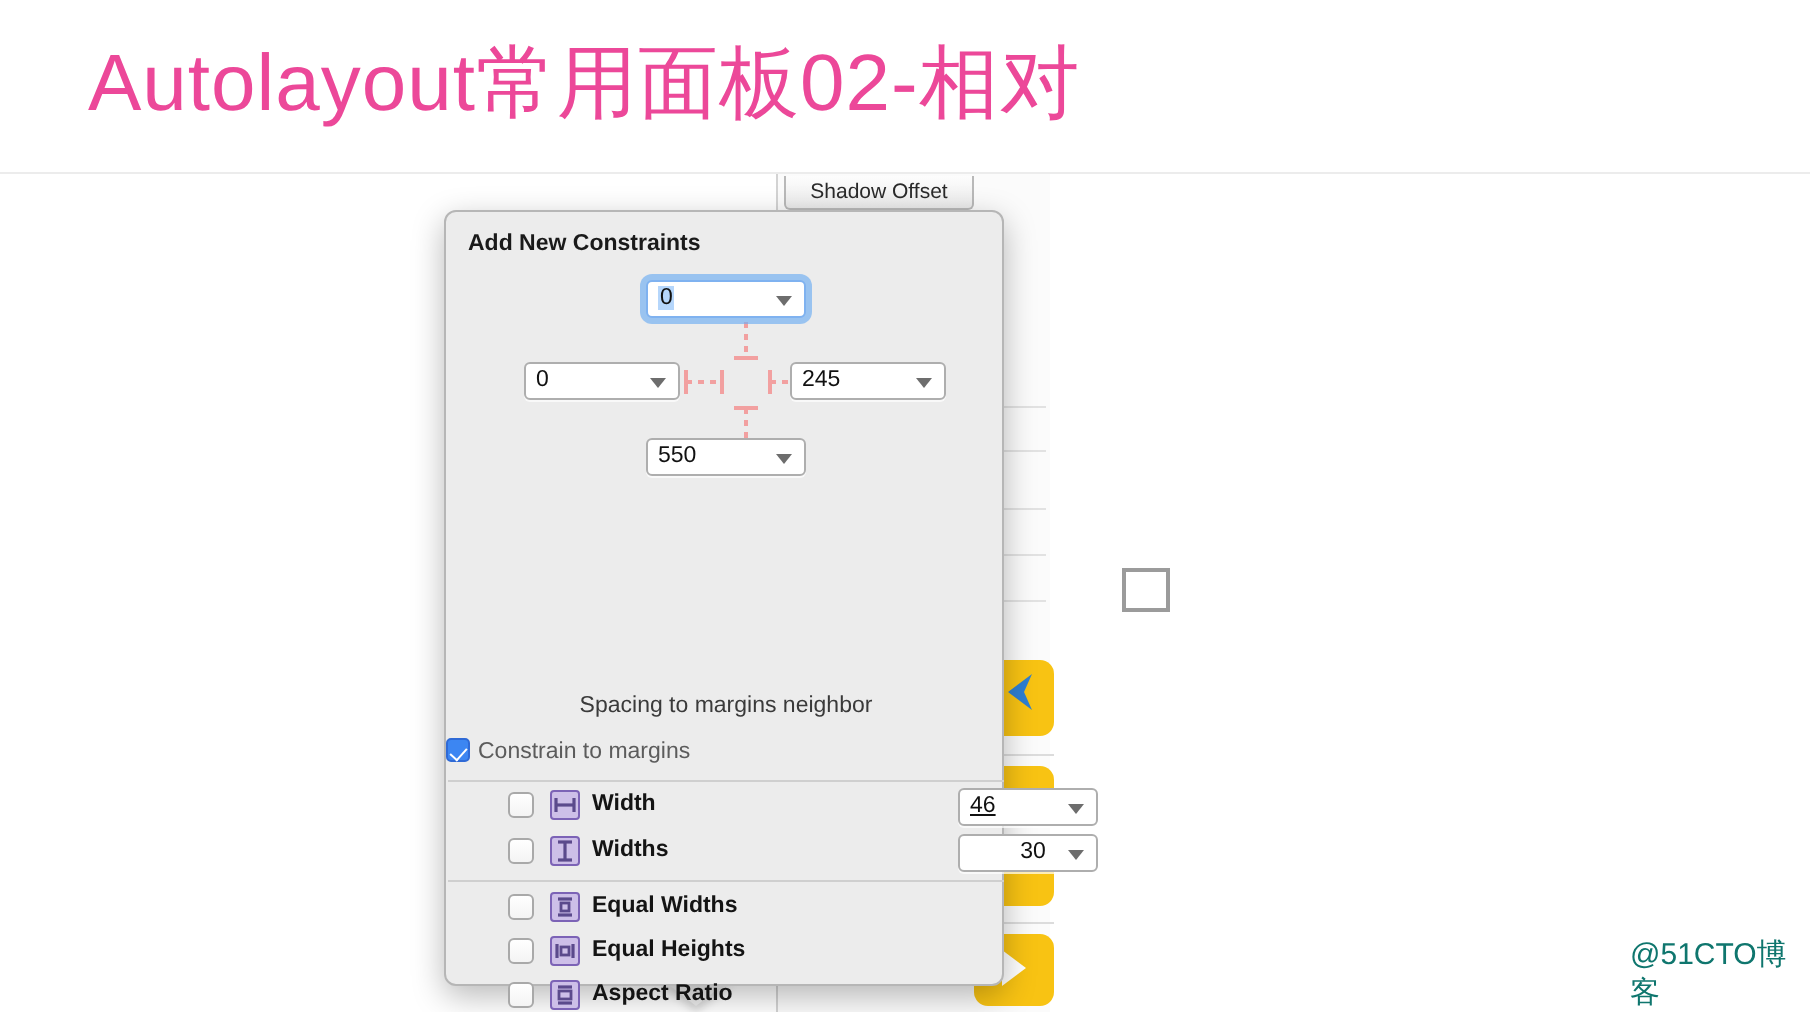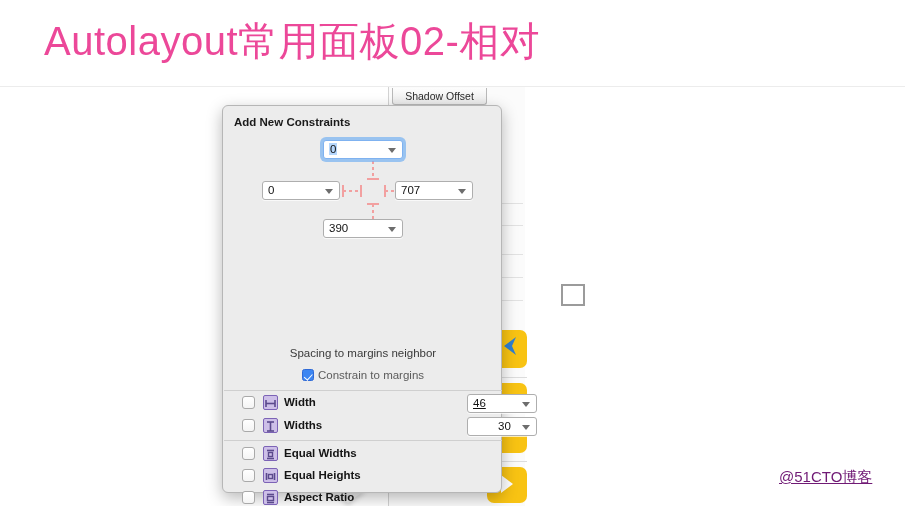--- a/index.html
+++ b/index.html
@@ -113,56 +113,56 @@
     position:absolute;left:338px;top:178px;width:24px;height:22px;
     background:#ffffff;border:2px solid #9b9b9b;box-sizing:border-box;
   }
   .strut{position:absolute;}
 
   #spacing-note{
     position:absolute;left:0;top:241px;width:280px;text-align:center;
     font-size:11.5px;color:#3a3a3a;
   }
   #margins-row{
-    position:absolute;left:0;top:263px;width:280px;text-align:center;
+    position:absolute;left:0;top:263px;width:280px;text-align:left;
     font-size:11.5px;color:#5c5c5c;
   }
   #margins-box{
     display:inline-block;width:12px;height:12px;vertical-align:-2px;
     background:#3c86f2;border:1px solid #2f6ad6;border-radius:2.5px;
     position:relative;margin-right:4px;box-sizing:border-box;
   }
   #margins-box:after{
     content:"";position:absolute;left:3px;top:1.5px;width:3.5px;height:6.5px;
     border:solid #fff;border-width:0 1.7px 1.7px 0;transform:rotate(42deg);
   }
 
   .divider{position:absolute;left:1px;width:278px;height:1px;background:#cfcfcf;}
 
   
-  .crow{position:absolute;left:0;width:280px;height:21px;padding-left:48px;}
+  .crow{position:absolute;left:12px;width:280px;height:21px;padding-left:48px;}
   .cbox{
     position:absolute;left:19px;top:3px;width:13px;height:13px;
     background:linear-gradient(#ffffff,#f4f4f4);
     border:1px solid #a9a9a9;border-radius:3px;box-sizing:border-box;
   }
   .cico{
     position:absolute;left:40px;top:2px;width:15px;height:15px;
     background:#cdbfe8;border:1px solid #7c63b6;border-radius:2px;
     box-sizing:border-box;
   }
   .clbl{
     position:absolute;left:61px;top:2px;
     font-size:11.5px;font-weight:bold;color:#141414;line-height:15px;
   }
   .cval{right:14px;width:70px;}
 
   #watermark{
-    position:absolute;left:779px;top:468px;
-    font-size:15px;color:#701a75;text-decoration:underline;
+    position:absolute;left:815px;top:468px;
+    font-size:15px;color:#0f766e;
   }
 </style>
 </head>
 <body>
 
 <div id="slide-title">Autolayout常用面板02-相对</div>
 <div id="header-rule"></div>
 
 <svg class="wm" id="wm-bl" width="160" height="128">
   <g stroke="#f7ead8" stroke-width="1.6" fill="none">
@@ -285,26 +285,26 @@
   </div>
 
   <div class="combo" style="left:39px;top:75px;width:78px;">
     <span>0</span>
     <span class="arw"></span>
   </div>
 
   <div id="strut-box"></div>
 
   <div class="combo" style="left:172px;top:75px;width:78px;">
-    <span>707</span>
+    <span>245</span>
     <span class="arw"></span>
   </div>
 
   <div class="combo" style="left:100px;top:113px;width:80px;">
-    <span>390</span>
+    <span>550</span>
     <span class="arw"></span>
   </div>
 
   <div id="spacing-note">Spacing to margins neighbor</div>
 
   <div id="margins-row">
     <span id="margins-box"></span><span>Constrain to margins</span>
   </div>
 
   <div class="divider" style="top:284px"></div>

